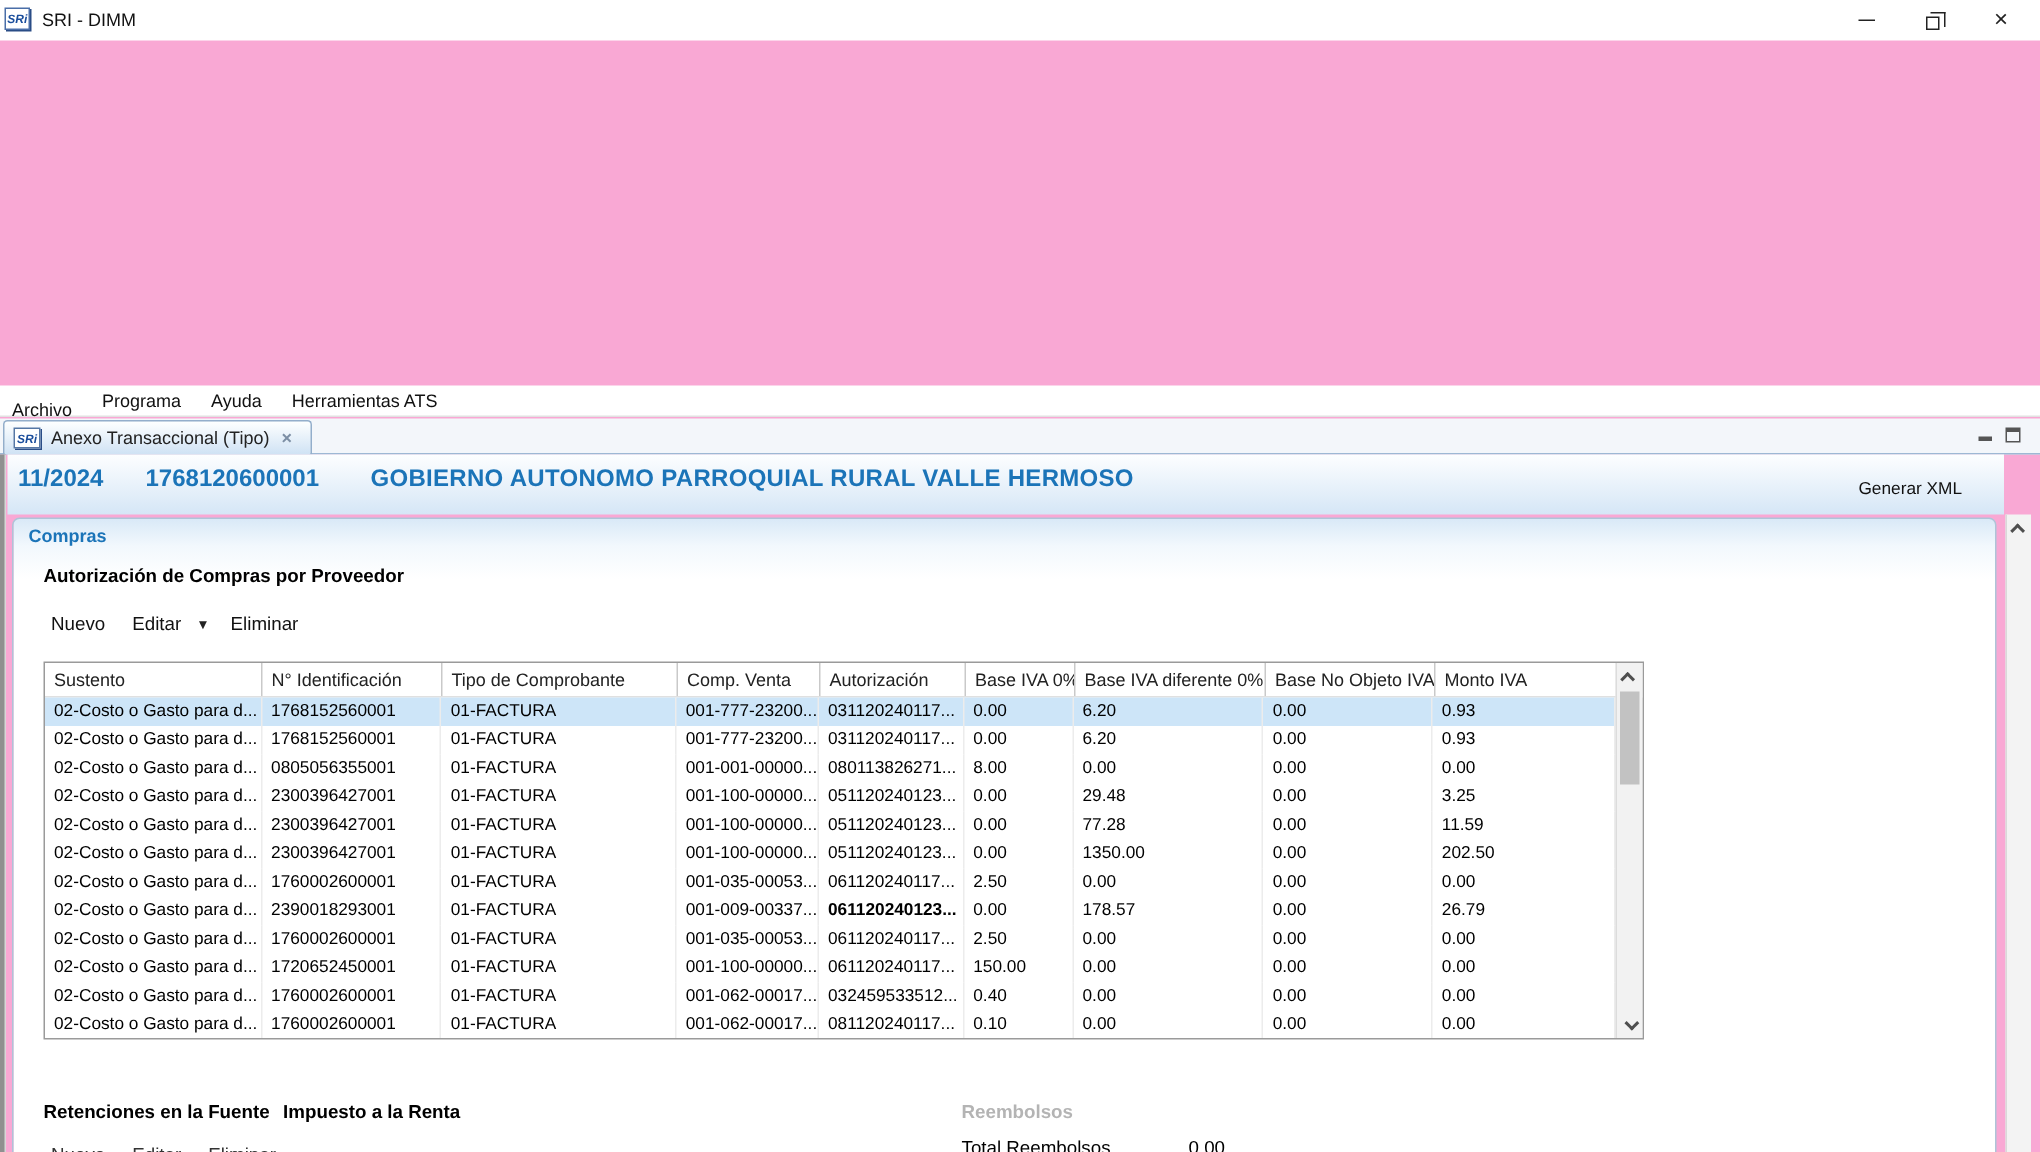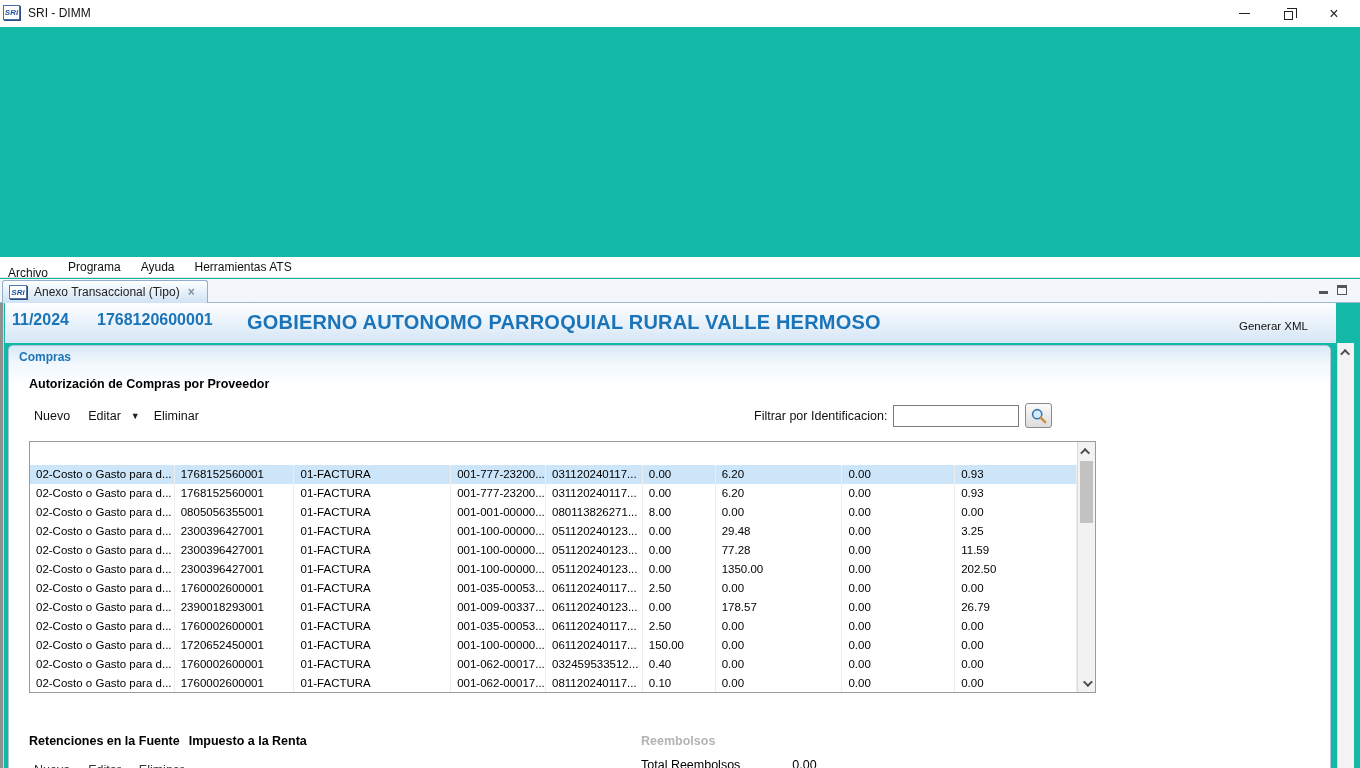--- a/index.html
+++ b/index.html
@@ -1,17 +1,17 @@
 <!DOCTYPE html>
 <html><head>
 <meta charset="utf-8">
 <style>
   * { margin:0; padding:0; box-sizing:border-box; }
   html,body { width:1360px; height:768px; background:#fff; font-family:"Liberation Sans", sans-serif; }
-  .screen { position:relative; width:1360px; height:768px; overflow:hidden; background:#14b8a6; }
+  .screen { position:relative; width:1360px; height:768px; overflow:hidden; background:#f9a8d4; }
 
   
   .titlebar { position:absolute; left:0; top:230; width:1360px; height:27px; background:#fff; }
   .app-icon { position:absolute; left:3px; top:5px; width:17px; height:15px; background:#fff;
               border:1px solid #4a6ea8; display:flex; align-items:center; justify-content:center;
               font-size:8px; font-weight:bold; font-style:italic; color:#1b4e9c;
               box-shadow:1px 1px 0 #2a4d86; }
   .app-title { position:absolute; left:28px; top:6px; font-size:12px; color:#111; }
   .win-btn { position:absolute; top:0; width:32px; height:27px; display:flex; align-items:center; justify-content:center; }
   .wb-min  { left:1228px; } .wb-rest { left:1272px; } .wb-close { left:1318px; }
@@ -40,21 +40,21 @@
   .glyph-pane-max { width:10px; height:10px; border:1px solid #555; border-top:3px solid #555; display:block; }
 
   
   .left-frame { position:absolute; left:0; top:303px; width:4px; height:465px; background:#909090; border-right:1px solid #d7d7d7; }
 
   
   .header-band { position:absolute; left:5px; top:303px; width:1331px; height:40px;
                  background:linear-gradient(#fdfeff, #d5e6f6); }
   .hb-period { position:absolute; left:7px;  top:8px; font-size:16px; font-weight:bold; color:#1b74b8; }
   .hb-ruc    { position:absolute; left:92px; top:8px; font-size:16px; font-weight:bold; color:#1b74b8; }
-  .hb-name   { position:absolute; left:242px; top:8px; font-size:20px; font-weight:bold; color:#1b74b8; letter-spacing:.2px; }
+  .hb-name   { position:absolute; left:242px; top:8px; font-size:16px; font-weight:bold; color:#1b74b8; letter-spacing:.2px; }
   .hb-xml    { position:absolute; right:28px; top:17px; font-size:11.5px; color:#111; }
 
   
   .outer-scroll { position:absolute; left:1337px; top:343px; width:17px; height:425px; background:#f3f3f3; border-left:1px solid #d9d9d9; }
   .os-up { position:absolute; left:0; top:0; width:17px; height:18px; display:flex; align-items:center; justify-content:center; }
 
   .chev { width:7px; height:7px; border-left:2px solid #4f4f4f; border-top:2px solid #4f4f4f; display:block; }
   .chev.up   { transform:rotate(45deg)  translateY(2px); }
   .chev.down { transform:rotate(225deg) translateY(2px); }
 
@@ -157,32 +157,33 @@
     <span class="gb-label">Compras</span>
     <span class="section-title">Autorización de Compras por Proveedor</span>
 
     <div class="toolbar">
       <span class="tb-btn">Nuevo</span>
       <span class="tb-btn">Editar</span>
       <span class="tb-caret">▼</span>
       <span class="tb-btn">Eliminar</span>
     </div>
 
-    <div class="filter-wrap">
-      <span class="filter-label">Filtrar por Identificacion:</span>
-      <input class="filter-input" type="text" value="" style="">
-      <button class="search-btn">
-        <svg width="18" height="18" viewBox="0 0 18 18">
-          <circle cx="7.2" cy="7.2" r="4.6" fill="#d6ecfa" stroke="#3a78b0" stroke-width="1.6"></circle>
-          <line x1="10.8" y1="10.8" x2="15.2" y2="15.2" stroke="#c9913f" stroke-width="2.6" stroke-linecap="round"></line>
-        </svg>
-      </button>
-    </div>
 
     <div class="table">
+      <div class="thead" id="thead-row">
+          <div class="th" style="width: 145px;">Sustento</div>
+          <div class="th" style="width: 120px;">N° Identificación</div>
+          <div class="th" style="width: 157px;">Tipo de Comprobante</div>
+          <div class="th" style="width: 95px;">Comp. Venta</div>
+          <div class="th" style="width: 97px;">Autorización</div>
+          <div class="th" style="width: 73px;">Base IVA 0%</div>
+          <div class="th" style="width: 127px;">Base IVA diferente 0%</div>
+          <div class="th" style="width: 113px;">Base No Objeto IVA</div>
+          <div class="th" style="width: 122px;">Monto IVA</div>
+        </div>
       <div class="tbody" id="tbody">
           <div class="tr selected">
             <div class="td" style="width: 145px;">02-Costo o Gasto para d...</div>
             <div class="td" style="width: 120px;">1768152560001</div>
             <div class="td" style="width: 157px;">01-FACTURA</div>
             <div class="td" style="width: 95px;">001-777-23200...</div>
             <div class="td" style="width: 97px;">031120240117...</div>
             <div class="td" style="width: 73px;">0.00</div>
             <div class="td" style="width: 127px;">6.20</div>
             <div class="td" style="width: 113px;">0.00</div>
@@ -252,21 +253,21 @@
             <div class="td" style="width: 73px;">2.50</div>
             <div class="td" style="width: 127px;">0.00</div>
             <div class="td" style="width: 113px;">0.00</div>
             <div class="td" style="width: 122px;">0.00</div>
           </div>
           <div class="tr">
             <div class="td" style="width: 145px;">02-Costo o Gasto para d...</div>
             <div class="td" style="width: 120px;">2390018293001</div>
             <div class="td" style="width: 157px;">01-FACTURA</div>
             <div class="td" style="width: 95px;">001-009-00337...</div>
-            <div class="td" style="width: 97px;">061120240123...</div>
+            <div class="td" style="width: 97px; font-weight: bold;">061120240123...</div>
             <div class="td" style="width: 73px;">0.00</div>
             <div class="td" style="width: 127px;">178.57</div>
             <div class="td" style="width: 113px;">0.00</div>
             <div class="td" style="width: 122px;">26.79</div>
           </div>
           <div class="tr">
             <div class="td" style="width: 145px;">02-Costo o Gasto para d...</div>
             <div class="td" style="width: 120px;">1760002600001</div>
             <div class="td" style="width: 157px;">01-FACTURA</div>
             <div class="td" style="width: 95px;">001-035-00053...</div>

